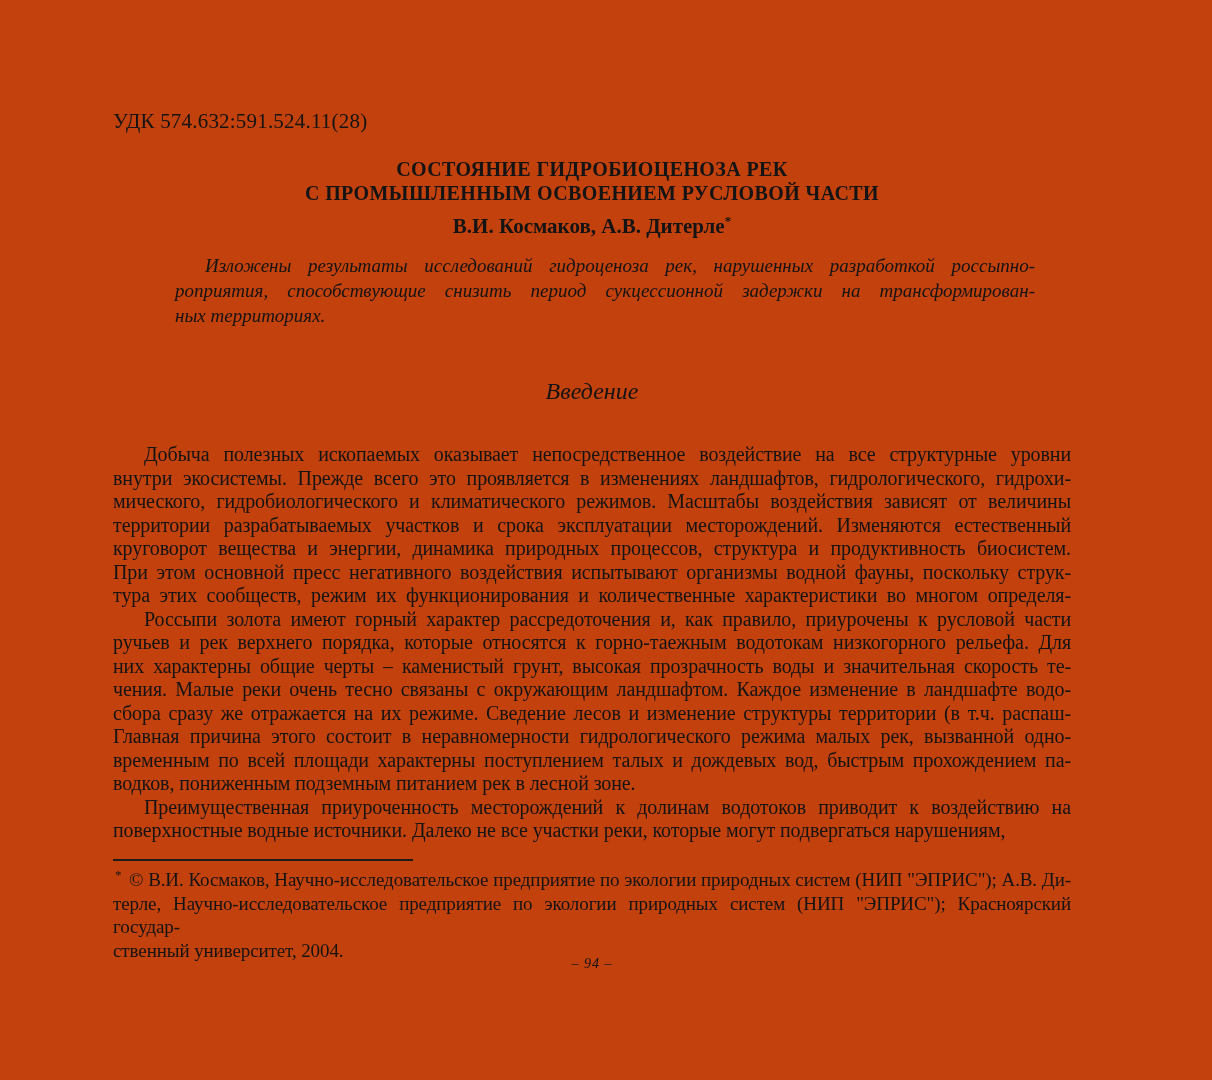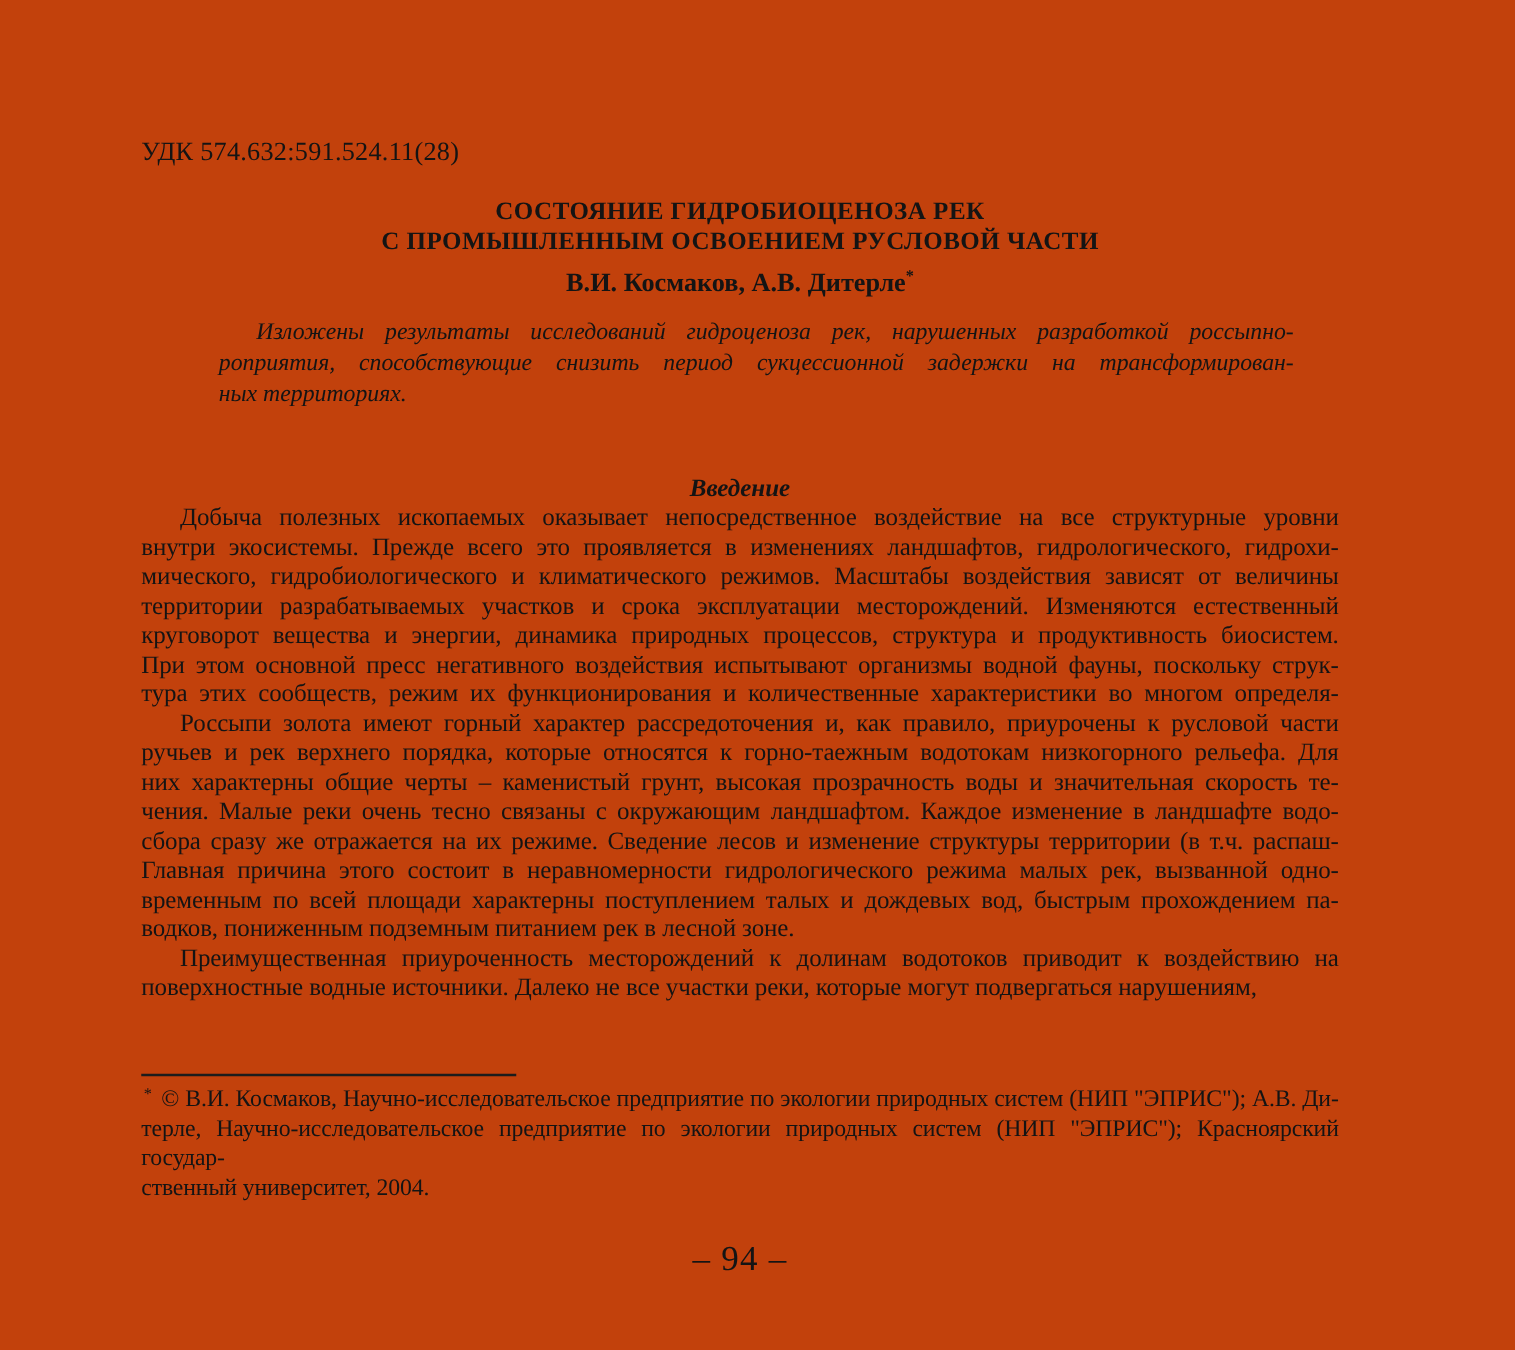--- a/index.html
+++ b/index.html
@@ -27,45 +27,44 @@
     position:absolute;left:0;top:214px;width:958px;
     text-align:center;font-weight:bold;font-size:21px;line-height:24px;
   }
   .authors sup{font-size:13px;line-height:0;vertical-align:8px;}
   .abstract{
     position:absolute;left:62px;top:253px;width:860px;
     font-style:italic;font-size:19px;line-height:25px;
   }
   .section-heading{
     position:absolute;left:0;top:380px;width:958px;
-    text-align:center;font-weight:bold;font-style:italic;
-    font-size:20px;line-height:23px;
+    text-align:center;font-weight:normal;font-style:italic;
+    font-size:24px;line-height:23px;
   }
   .bodytext{
     position:absolute;left:0;top:403px;width:958px;
     font-size:20px;line-height:23.5px;letter-spacing:-0.1px;
   }
   .tline{text-align:justify;text-align-last:justify;}
   .tline-last{text-align-last:left;}
   .footnote-rule{
     position:absolute;left:0;top:859px;width:300px;height:0;
     border-top:2px solid #1c1c1c;
   }
   .footnote{
     position:absolute;left:0;top:868px;width:958px;
     font-size:19px;line-height:23.5px;letter-spacing:-0.1px;
   }
   .footnote .fn-marker{
     position:absolute;left:2px;top:-5px;font-size:13px;
   }
   .page-number{
     position:absolute;left:0;top:952px;width:958px;
-    text-align:center;font-size:28px;line-height:24px;
+    text-align:center;font-style:italic;font-size:14px;line-height:24px;
     letter-spacing:1px;
-    margin-top:44px;
   }
 </style>
 </head>
 <body>
 
 <div class="page">
   <div class="content">
 
     <div class="udk">УДК 574.632:591.524.11(28)</div>
 
@@ -81,21 +80,21 @@
     <div class="abstract">
         <div class="tline" style="text-indent: 30px;">Изложены результаты исследований гидроценоза рек, нарушенных разработкой россыпно-</div>
         <div class="tline">роприятия, способствующие снизить период сукцессионной задержки на трансформирован-</div>
         <div class="tline tline-last">ных территориях.</div>
       </div>
 
     <div class="section-heading">Введение</div>
 
     <div class="bodytext">
       <div>
-          <div class="tline" style="text-indent: 31px;">Добыча полезных ископаемых оказывает непосредственное воздействие на все структурные уровни</div>
+          <div class="tline" style="text-indent: 31px; margin-top: 40px;">Добыча полезных ископаемых оказывает непосредственное воздействие на все структурные уровни</div>
           <div class="tline">внутри экосистемы. Прежде всего это проявляется в изменениях ландшафтов, гидрологического, гидрохи-</div>
           <div class="tline">мического, гидробиологического и климатического режимов. Масштабы воздействия зависят от величины</div>
           <div class="tline">территории разрабатываемых участков и срока эксплуатации месторождений. Изменяются естественный</div>
           <div class="tline">круговорот вещества и энергии, динамика природных процессов, структура и продуктивность биосистем.</div>
           <div class="tline">При этом основной пресс негативного воздействия испытывают организмы водной фауны, поскольку струк-</div>
           <div class="tline">тура этих сообществ, режим их функционирования и количественные характеристики во многом определя-</div>
         </div>
       <div>
           <div class="tline" style="text-indent: 31px;">Россыпи золота имеют горный характер рассредоточения и, как правило, приурочены к русловой части</div>
           <div class="tline">ручьев и рек верхнего порядка, которые относятся к горно-таежным водотокам низкогорного рельефа. Для</div>

